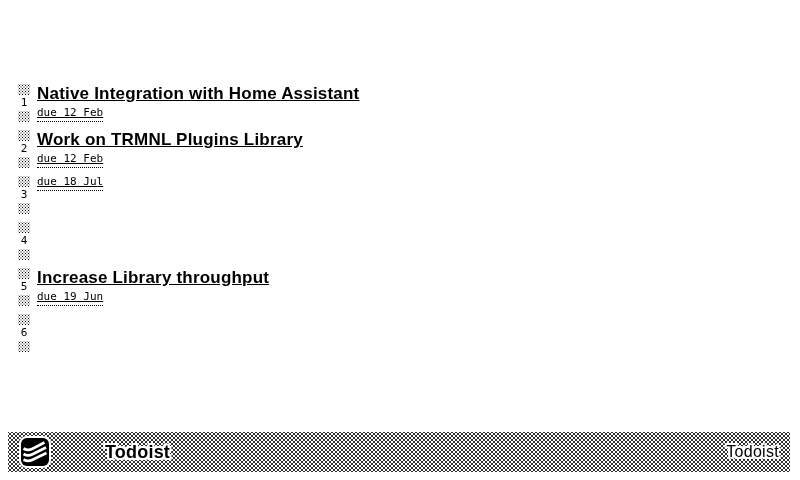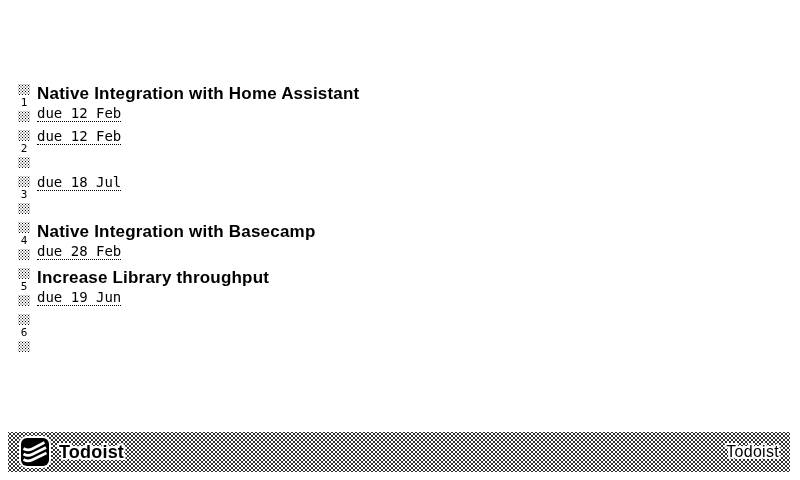--- a/index.html
+++ b/index.html
@@ -65,31 +65,32 @@
     line-height: 12px;
     padding: 2px 0;
     text-align: center;
   }
   .task-content {
     margin-left: 7px;
     display: flex;
     flex-direction: column;
     justify-content: space-between;
     align-items: flex-start;
+    text-decoration: underline;
   }
   .task-title {
     font-weight: bold;
     font-size: 17px;
     line-height: 19px;
     letter-spacing: 0.2px;
     white-space: nowrap;
   }
   .task-due {
     font-family: "DejaVu Sans Mono", monospace;
-    font-size: 14px;
+    font-size: 11px;
     line-height: 12px;
     padding-bottom: 2px;
     border-bottom: 1px dotted #000000;
     white-space: nowrap;
   }
 
   
   .title-bar {
     position: absolute;
     left: 8px;
@@ -107,20 +108,21 @@
     border-radius: 6px;
     box-shadow: 0 0 0 2px #ffffff;
     flex: 0 0 28px;
   }
   .logo-tile svg { display: block; }
   .halo {
     text-shadow:
       -2px 0 0 #fff, 2px 0 0 #fff, 0 -2px 0 #fff, 0 2px 0 #fff,
       -1px -1px 0 #fff, 1px -1px 0 #fff, -1px 1px 0 #fff, 1px 1px 0 #fff,
       -2px -2px 0 #fff, 2px -2px 0 #fff, -2px 2px 0 #fff, 2px 2px 0 #fff;
+    padding-left: 46px;
   }
   .bar-title {
     margin-left: 10px;
     font-weight: bold;
     font-size: 18px;
     letter-spacing: 0.2px;
     white-space: nowrap;
   }
   .bar-instance {
     margin-left: auto;
@@ -145,40 +147,37 @@
         <div class="task-title">Native Integration with Home Assistant</div>
         <span class="task-due">due 12 Feb</span>
       </div>
     </div>
 
     <div class="task-row">
       <div class="badge dither3">
         <span class="num">2</span>
       </div>
       <div class="task-content">
+        <div class="task-title">Work on TRMNL Plugins Library</div>
         <span class="task-due">due 12 Feb</span>
       </div>
     </div>
 
     <div class="task-row">
       <div class="badge dither3">
         <span class="num">3</span>
       </div>
       <div class="task-content">
         <span class="task-due">due 18 Jul</span>
       </div>
     </div>
 
     <div class="task-row">
       <div class="badge dither3">
         <span class="num">4</span>
-      </div>
-      <div class="task-content">
-        <div class="task-title">Native Integration with Basecamp</div>
-        <span class="task-due">due 28 Feb</span>
       </div>
     </div>
 
     <div class="task-row">
       <div class="badge dither3">
         <span class="num">5</span>
       </div>
       <div class="task-content">
         <div class="task-title">Increase Library throughput</div>
         <span class="task-due">due 19 Jun</span>

